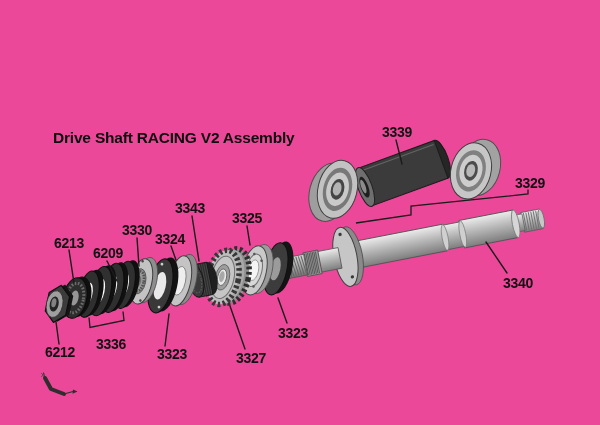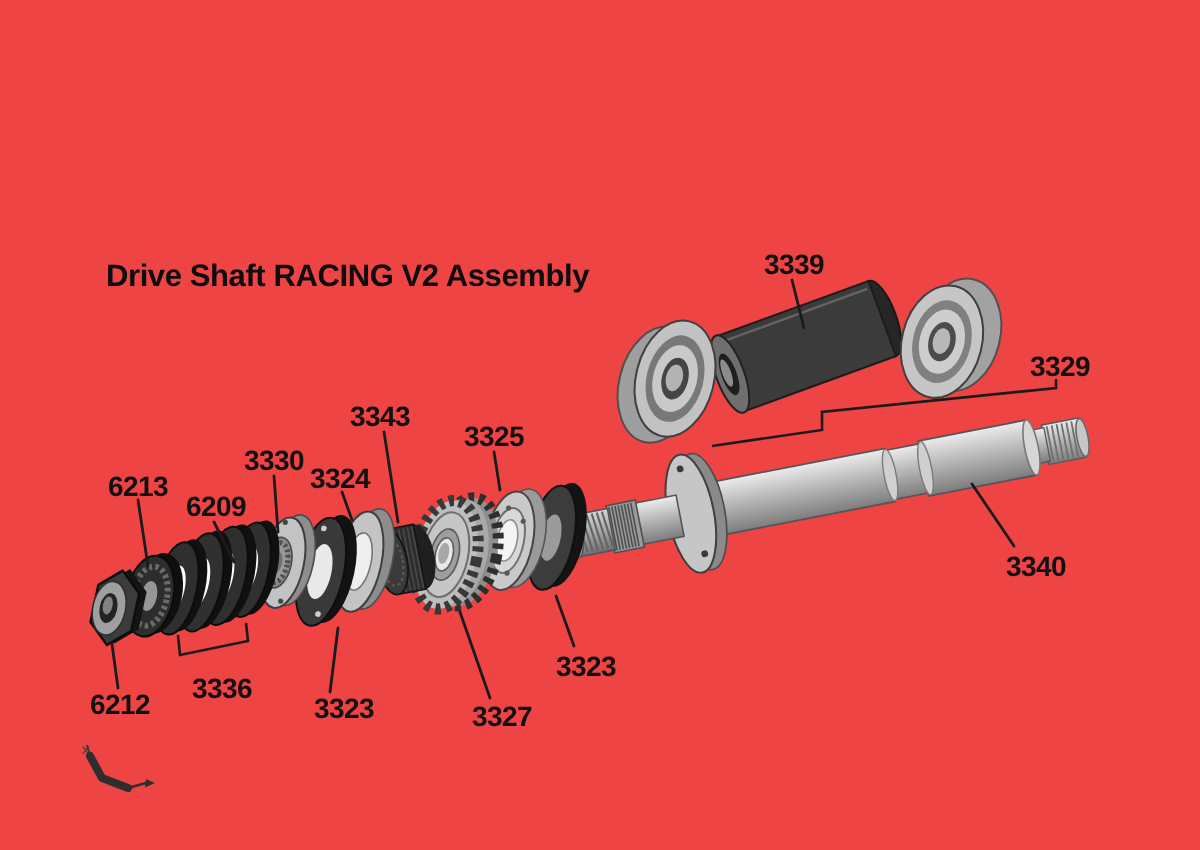--- a/index.html
+++ b/index.html
@@ -1,17 +1,17 @@
 <!DOCTYPE html>
 <html><head>
 <meta charset="utf-8">
 <style>
   html,body{margin:0;padding:0;background:#e9e9e9;}
   .page{
-    width:600px;height:425px;background:#ef4444;position:relative;overflow:hidden;
+    width:600px;height:425px;background:#ec4899;position:relative;overflow:hidden;
     font-family:"Liberation Sans", sans-serif;
   }
   svg{display:block;}
   .callout{
     font-family:"Liberation Sans", sans-serif;
     font-weight:bold;font-size:14px;fill:#111;letter-spacing:-0.3px;
   }
   .title{
     font-family:"Liberation Sans", sans-serif;
     font-weight:bold;font-size:15.5px;fill:#0d0d0d;letter-spacing:-0.2px;

